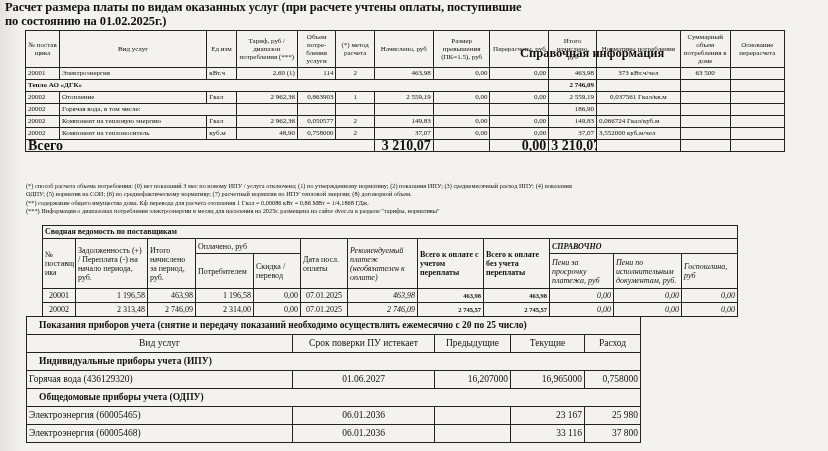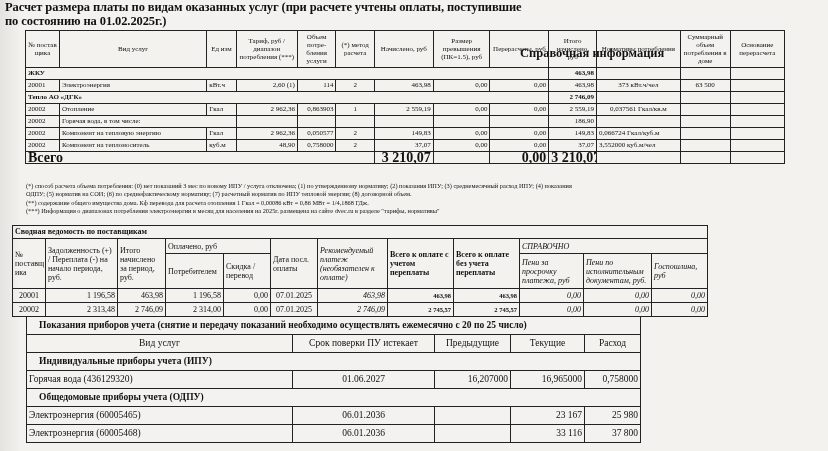--- a/index.html
+++ b/index.html
@@ -17,21 +17,21 @@
   
   #t1 { left:25px; top:30px; font-size:7px; width:760px; }
   #t1 th { font-weight:normal; text-align:center; white-space:normal; line-height:8px; height:36px; }
   #t1 td { height:11px; line-height:11px; font-size:7px; }
   #t1 .r { text-align:right; }
   #t1 .c { text-align:center; }
   #t1 .grp td { font-weight:bold; }
   #t1 .total td { font-weight:bold; font-size:14px; }
   .footnotes { left:26px; top:182px; font-size:6.3px; line-height:8.4px; width:760px; white-space:nowrap; }
   
-  #t2 { left:12px; top:225px; font-size:8px; width:644px; }
+  #t2 { left:42px; top:225px; font-size:8px; width:644px; }
   #t2 th { font-weight:normal; white-space:normal; line-height:9px; text-align:left; }
   #t2 td { height:13px; line-height:13px; }
   #t2 .r { text-align:right;font-family:Liberation Serif, serif; }
   #t2 .c { text-align:center; }
   #t2 .i { font-style:italic; }
   #t2 .b { font-weight:bold; font-size:6.5px; }
   #t2 .cap { font-weight:bold; text-align:left; font-size:8px; height:12px; line-height:12px; }
   
   #t3 { left:26px; top:316px; font-size:9.5px; width:594px; }
   #t3 td { height:17px; line-height:17px; }
@@ -76,27 +76,20 @@
       <th>Размер превышения (ПК=1.5), руб</th>
       <th>Перерасчеты, руб</th>
       <th>Итого начислено, руб</th>
       <th>Нормативы потребления</th>
       <th>Суммарный объем потребления в доме</th>
       <th>Основание перерасчета</th>
     </tr>
   </thead>
   <tbody>
 
-    <tr class="grp">
-      <td colspan="9">ЖКУ</td>
-      <td class="r">463,98</td>
-      <td></td>
-        <td></td>
-        <td></td>
-    </tr>
     <tr>
       <td>20001</td>
       <td>Электроэнергия</td>
       <td>кВт.ч</td>
       <td class="r">2,60 (1)</td>
       <td class="r">114</td>
       <td class="c">2</td>
       <td class="r">463,98</td>
       <td class="r">0,00</td>
       <td class="r">0,00</td>
@@ -213,21 +206,21 @@
   </tr>
   <tr>
     <th rowspan="2">№ поставщ ика</th>
     <th rowspan="2">Задолженность (+) / Переплата (-) на начало периода, руб.</th>
     <th rowspan="2">Итого начислено за период, руб.</th>
     <th colspan="2" style="height:14px">Оплачено, руб</th>
     <th rowspan="2">Дата посл. оплаты</th>
     <th rowspan="2" class="i">Рекомендуемый платеж (необязателен к оплате)</th>
     <th rowspan="2" style="font-weight:bold">Всего к оплате с учетом переплаты</th>
     <th rowspan="2" style="font-weight:bold">Всего к оплате без учета переплаты</th>
-    <th colspan="3" class="i" style="font-weight:normal;height:14px">СПРАВОЧНО</th>
+    <th colspan="3" class="i" style="font-weight:bold;height:14px">СПРАВОЧНО</th>
   </tr>
   <tr>
     <th style="height:34px">Потребителем</th>
     <th>Скидка / перевод</th>
     <th class="i">Пени за просрочку платежа, руб</th>
     <th class="i">Пени по исполнительным документам, руб.</th>
     <th class="i">Госпошлина, руб</th>
   </tr>
   <tr>
     <td class="c">20001</td>

